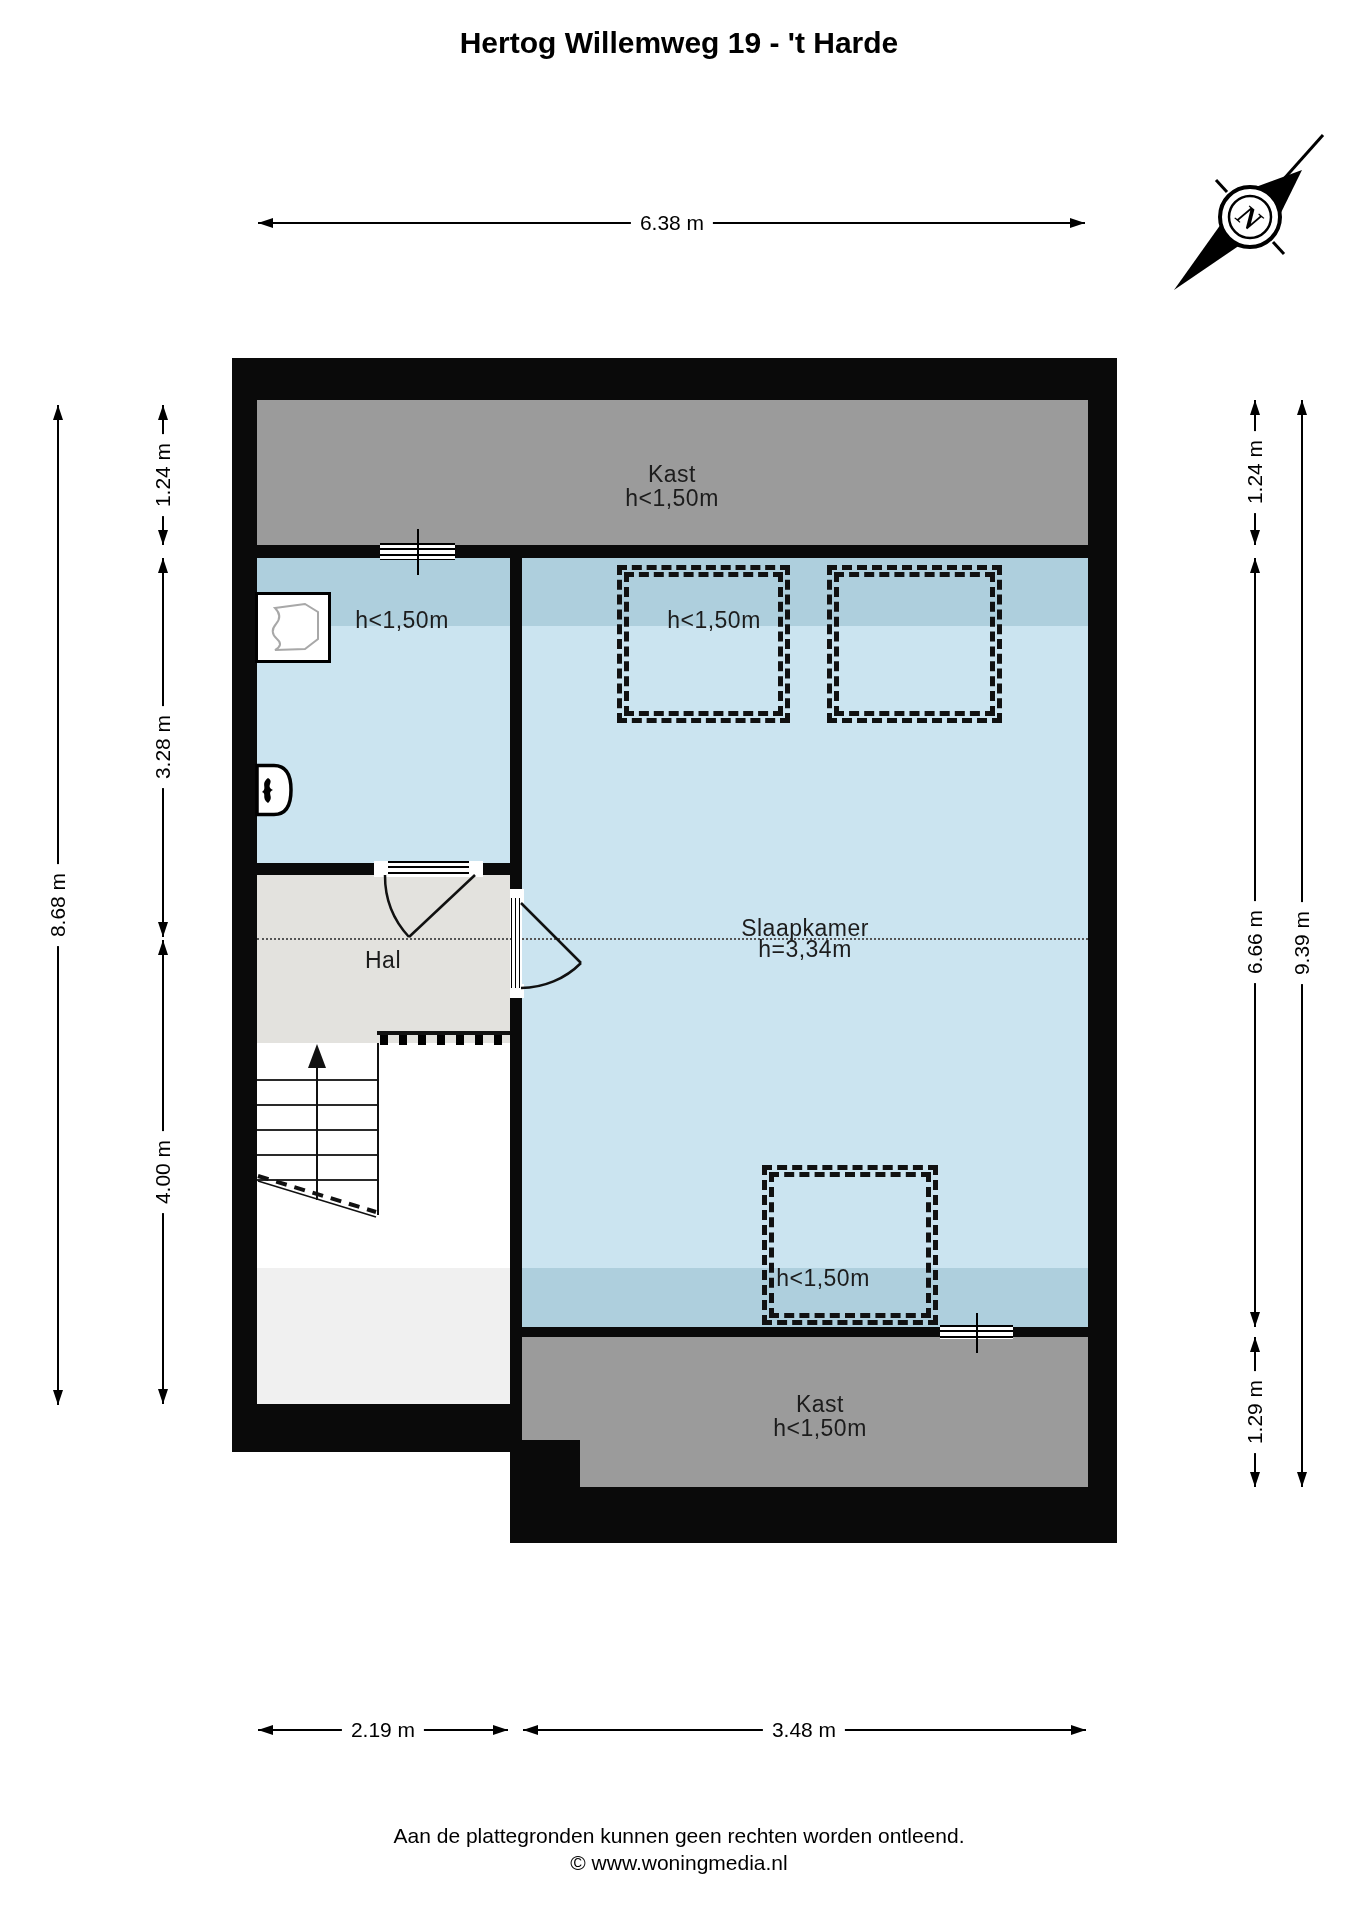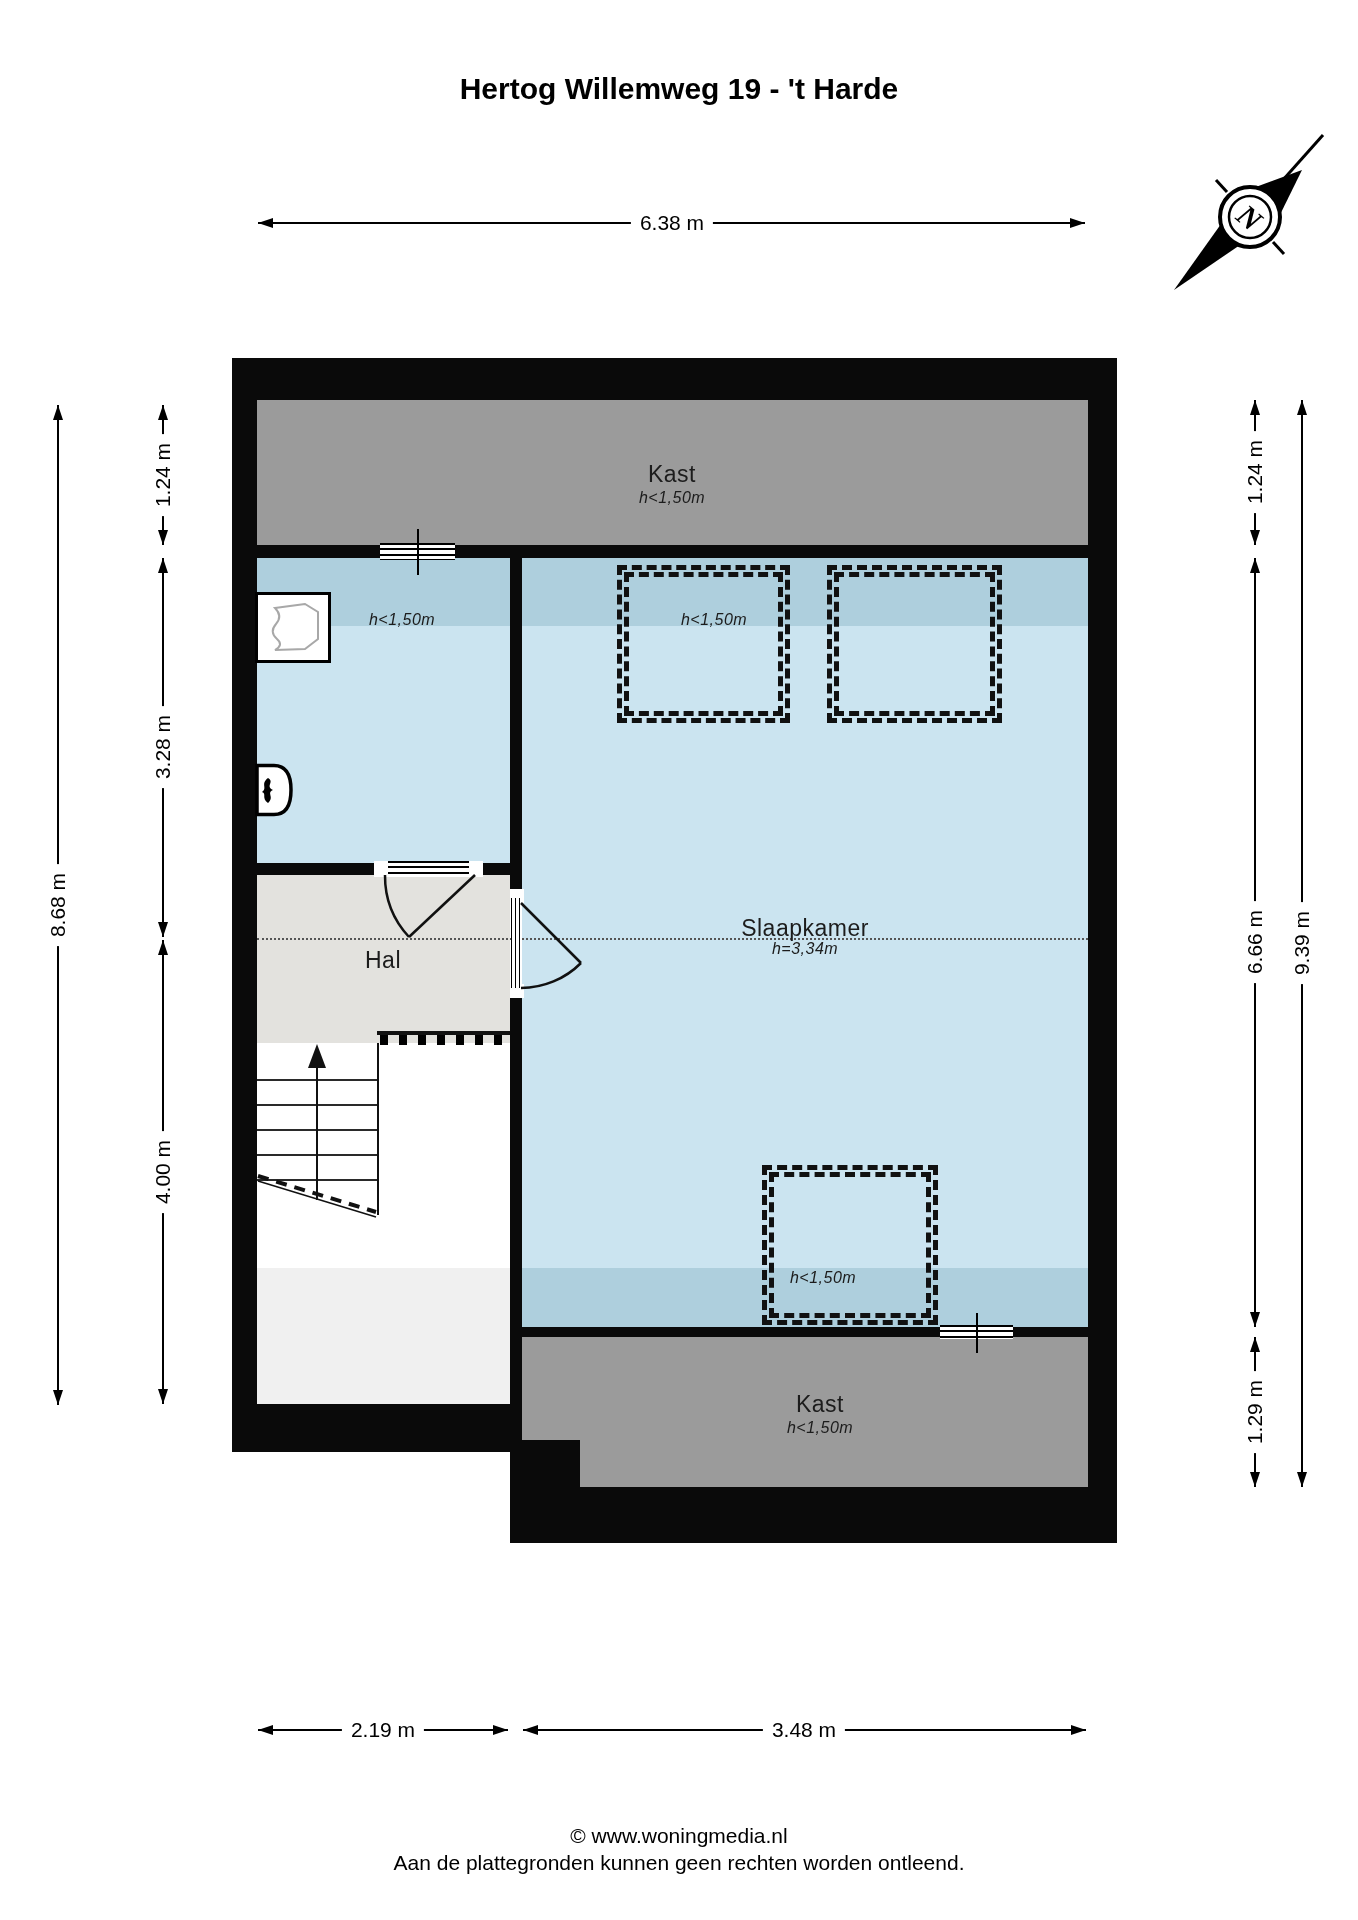--- a/index.html
+++ b/index.html
@@ -5,21 +5,21 @@
   html,body{margin:0;padding:0;background:#fff;}
   #canvas{position:relative;width:1358px;height:1920px;background:#fff;overflow:hidden;
           font-family:"Liberation Sans",sans-serif;color:#1a1a1a;}
   
   .fill{position:absolute;}
   
   .wall{position:absolute;background:#0a0a0a;z-index:5;}
   
   .rlabel{position:absolute;transform:translate(-50%,-50%);font-size:23px;color:#1c1c1c;
           white-space:nowrap;z-index:12;letter-spacing:.5px;}
-  .rlabel.small{font-size:16px;font-style:italic;}
+  .rlabel.small{font-size:23px;}
   
   .dsq{position:absolute;border:5px dashed #111;box-sizing:border-box;z-index:9;}
   .dsq .inner{position:absolute;inset:2px;border:5px dashed #111;}
   
   .dotline{position:absolute;border-top:2px dotted #555;z-index:4;}
   
   .stripes-h{position:absolute;background:repeating-linear-gradient(to bottom,#000 0 2px,#fff 2px 5.5px);z-index:7;}
   .stripes-v{position:absolute;background:repeating-linear-gradient(to right,#000 0 1.5px,#fff 1.5px 4px);z-index:7;}
   .tick{position:absolute;width:2px;background:#000;z-index:8;}
   .jamb{position:absolute;background:#fff;z-index:7;}
@@ -43,21 +43,21 @@
   
   .title{position:absolute;left:0;width:100%;text-align:center;font-weight:bold;font-size:30px;color:#000;}
   .footer{position:absolute;left:0;width:100%;text-align:center;font-size:21px;color:#000;line-height:27px;}
   svg{position:absolute;overflow:visible;}
 </style>
 </head>
 <body>
 
 <div id="canvas">
 
-  <div class="title" style="top:26px;margin-top:46px;">Hertog Willemweg 19 - 't Harde</div>
+  <div class="title" style="top:26px;">Hertog Willemweg 19 - 't Harde</div>
 
   <svg style="left:1160px;top:110px;z-index:2;" width="200" height="210" viewBox="0 0 200 210">
     <line x1="90" y1="107" x2="163" y2="25" stroke="#000" stroke-width="3"></line>
     <polygon points="80,135 14,180 61,114" fill="#000"></polygon>
     <polygon points="142,60 106,133 66,88" fill="#000"></polygon>
     <line x1="67" y1="82" x2="56" y2="70" stroke="#000" stroke-width="3"></line>
     <line x1="113" y1="132" x2="124" y2="144" stroke="#000" stroke-width="3"></line>
     <circle cx="90" cy="107" r="30" fill="#fff" stroke="#000" stroke-width="4"></circle>
     <circle cx="90" cy="107" r="21" fill="#fff" stroke="#000" stroke-width="2.5"></circle>
     <text x="90" y="118" text-anchor="middle" font-size="30" font-style="italic" font-weight="bold" font-family="Liberation Serif, serif" transform="rotate(40 90 107)" fill="#000">N</text>
@@ -206,17 +206,17 @@
   <div class="ah w" style="left:258px;top:1725px;"></div>
   <div class="ah e" style="left:493px;top:1725px;"></div>
   <div class="dlabel" style="left:383px;top:1730px;">2.19 m</div>
 
   <div class="dim-h" style="left:523px;top:1729px;width:563px;"></div>
   <div class="ah w" style="left:523px;top:1725px;"></div>
   <div class="ah e" style="left:1071px;top:1725px;"></div>
   <div class="dlabel" style="left:804px;top:1730px;">3.48 m</div>
 
   <div class="footer" style="top:1822px;">
+    <div>Aan de plattegronden kunnen geen rechten worden ontleend.</div>
     <div>© www.woningmedia.nl</div>
-    <div>Aan de plattegronden kunnen geen rechten worden ontleend.</div>
   </div>
 
 </div>
 
 </body></html>

